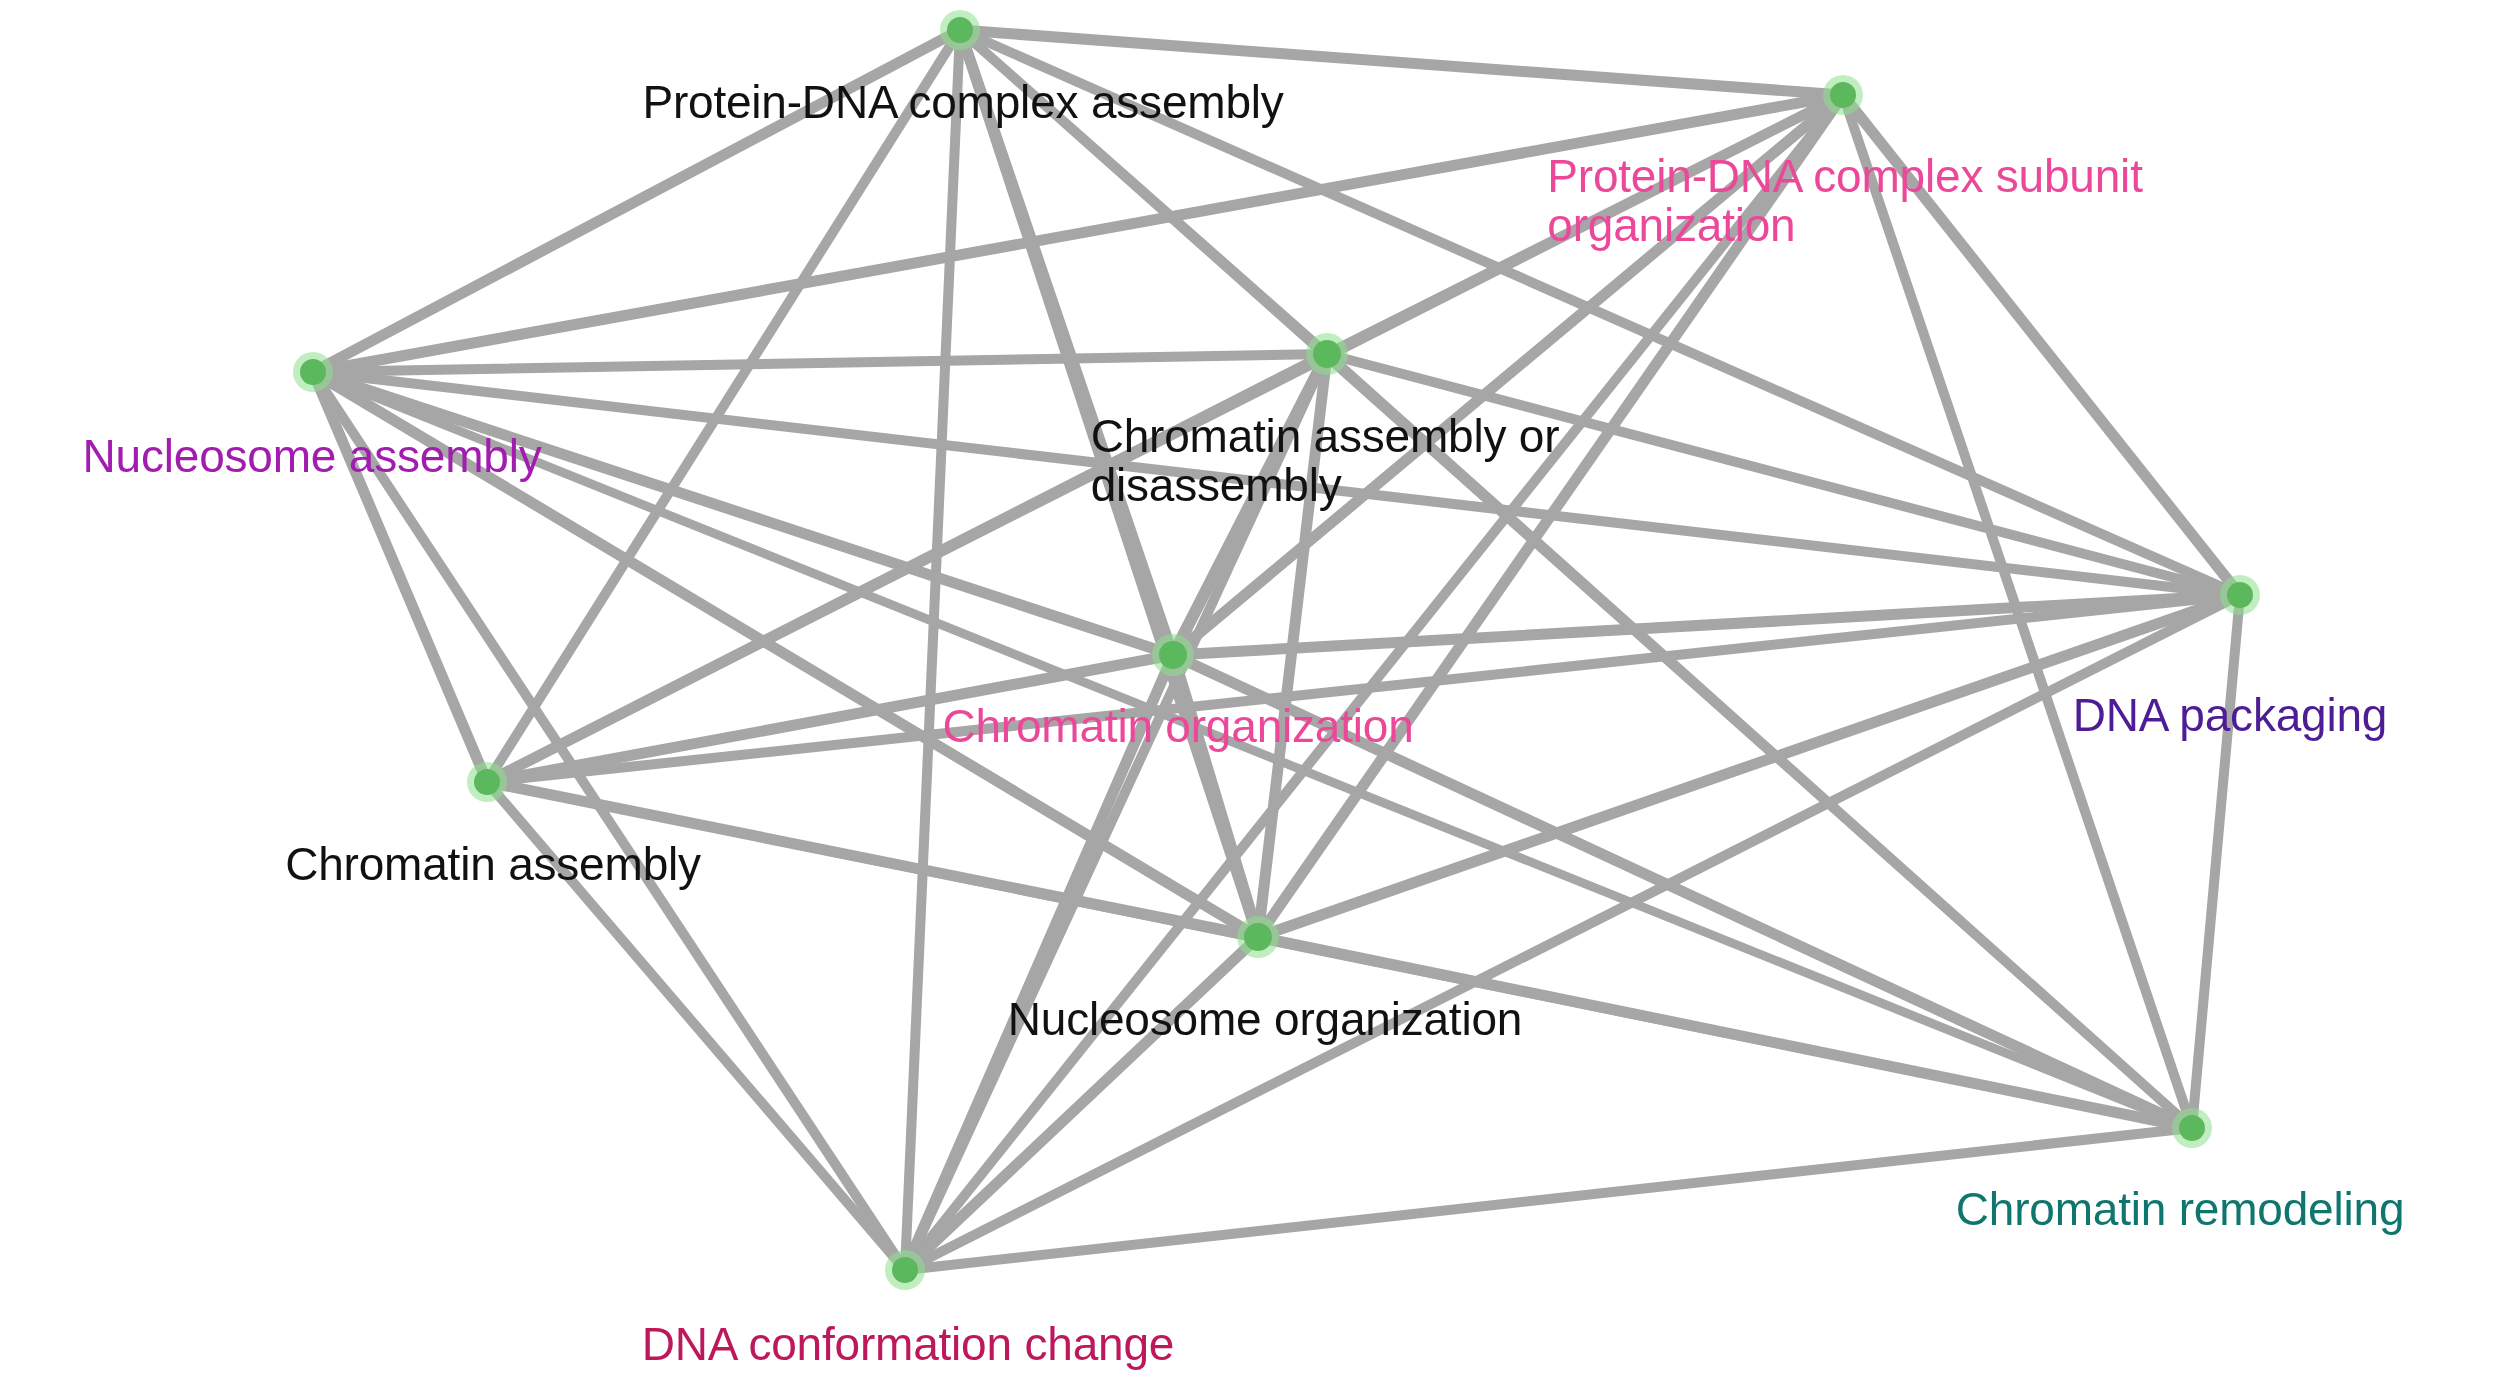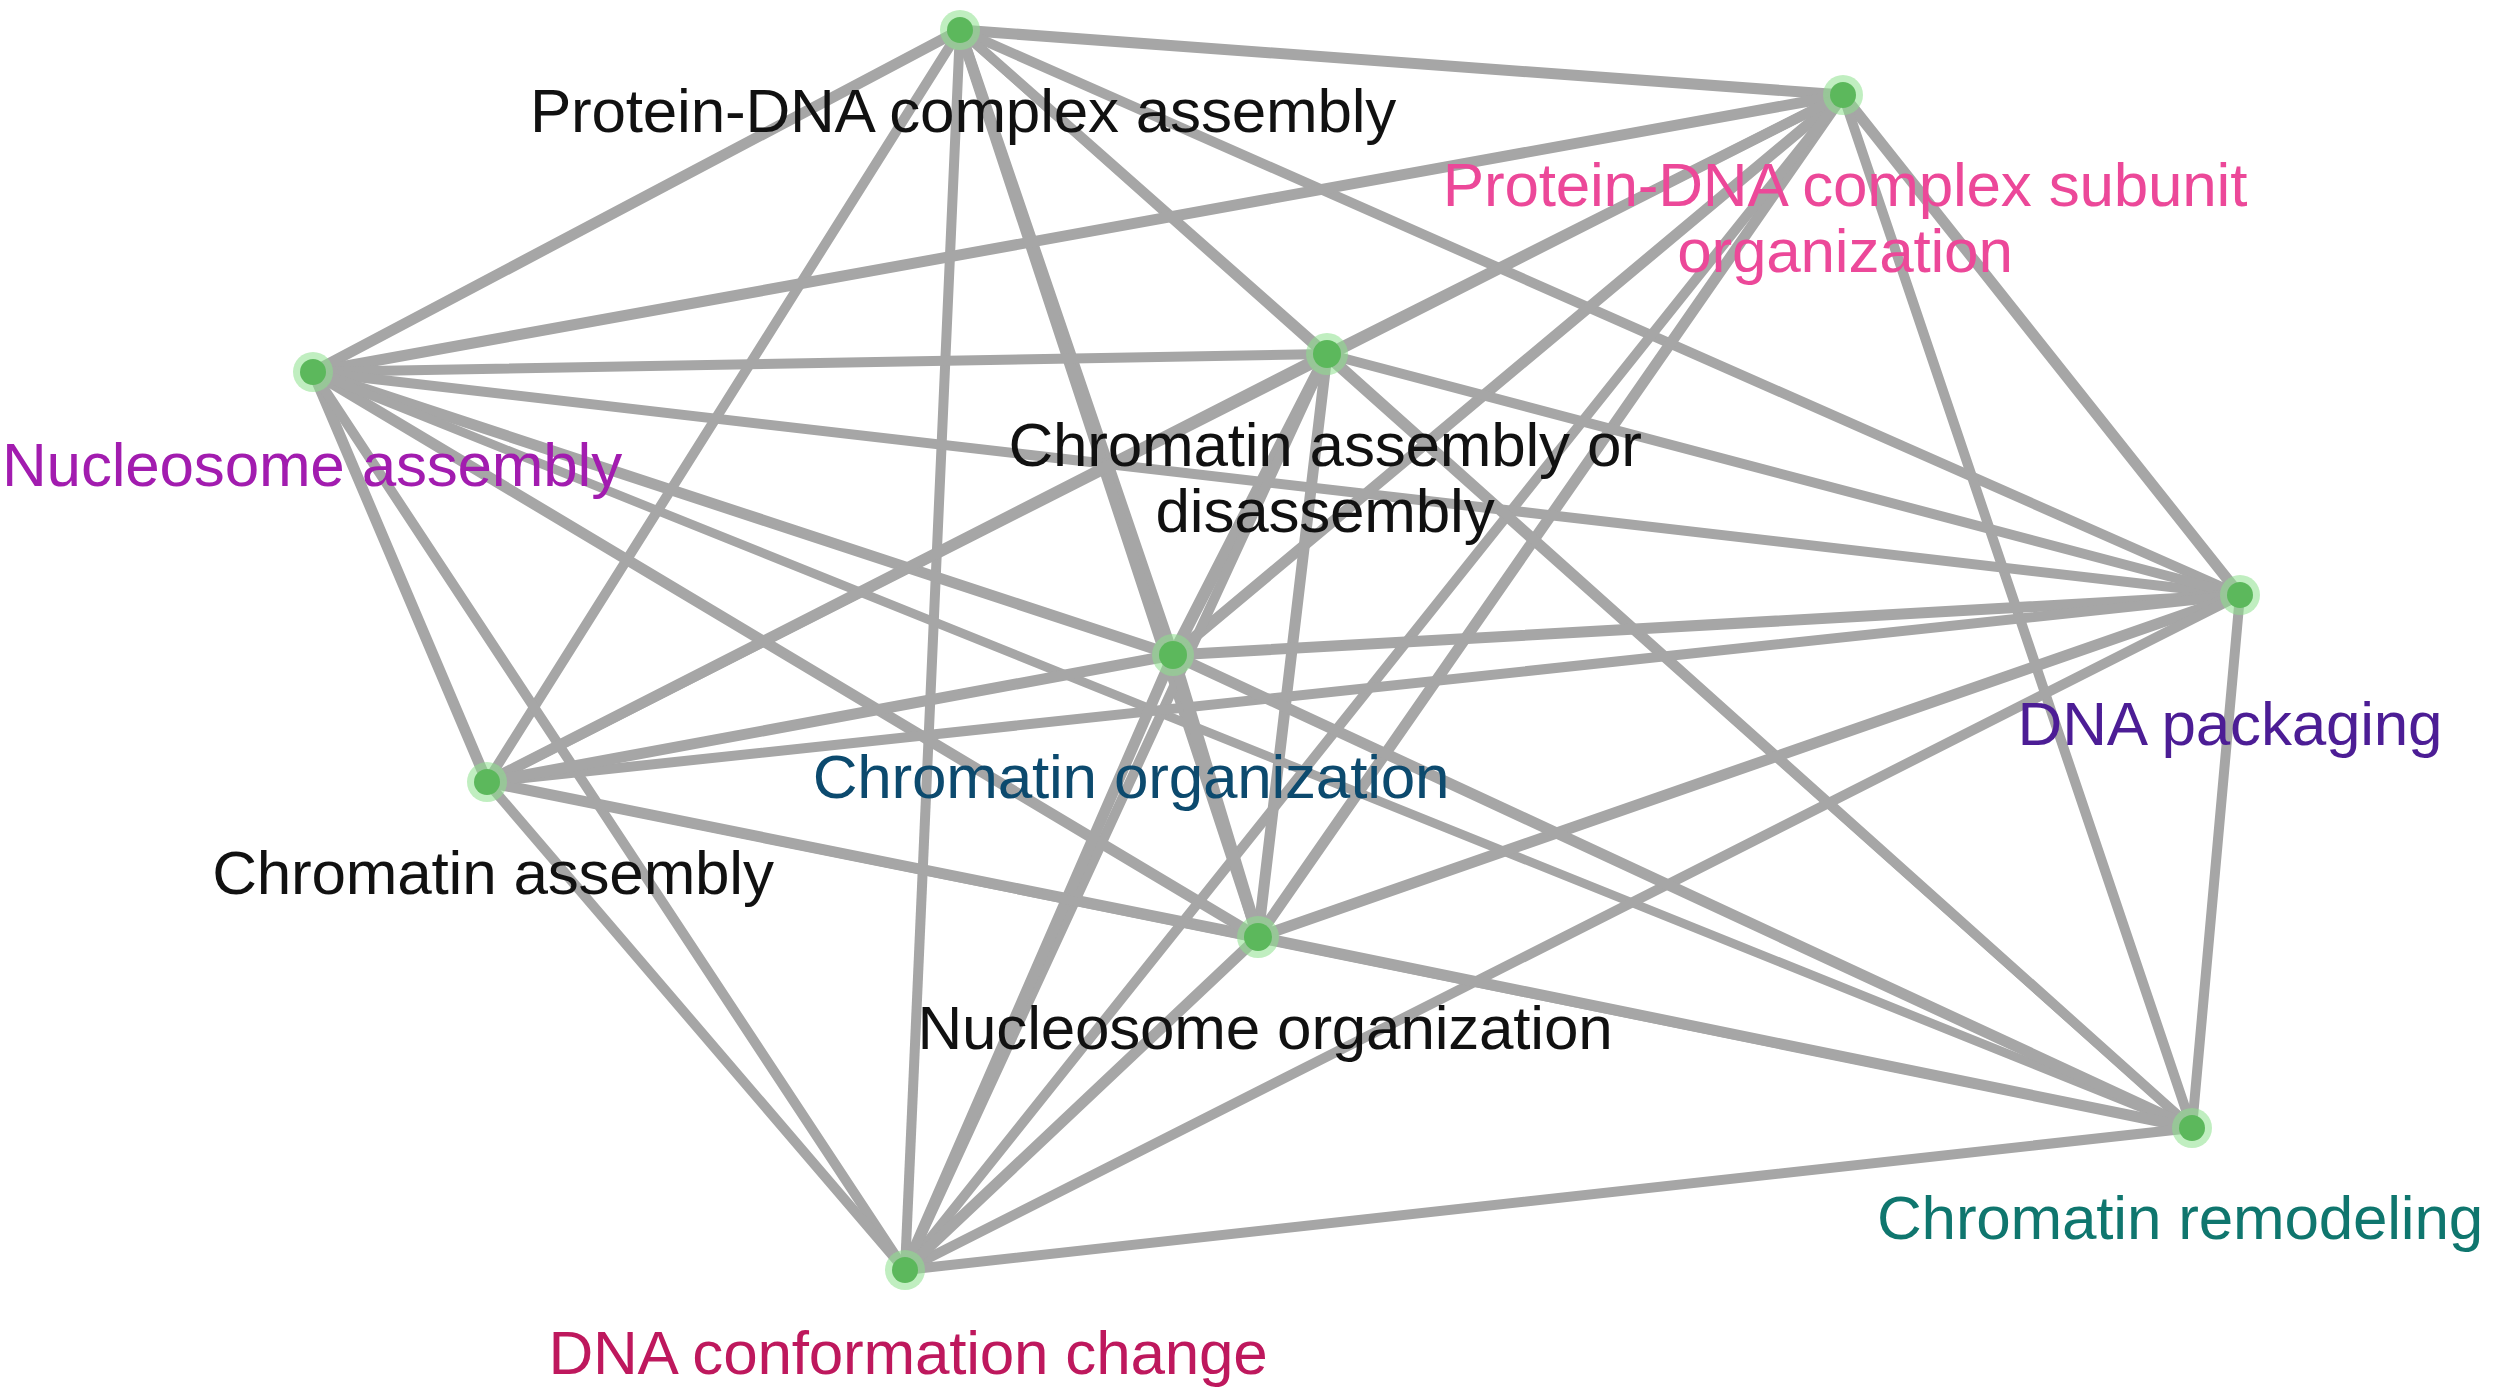--- a/index.html
+++ b/index.html
@@ -21,24 +21,23 @@
     top: 0;
     left: 0;
     width: 2500px;
     height: 1395px;
     display: block;
   }
   .node-label {
     position: absolute;
     color: #111111;
     font-family: "Liberation Sans", sans-serif;
-    font-size: 62px;
+    font-size: 46px;
     line-height: 1.06;
     white-space: pre;
-    text-align: center;
     transform: translate(-50%, 0);
     pointer-events: none;
     letter-spacing: -0.2px;
   }
 </style>
 </head>
 <body>
 
 <div id="network-canvas">
   <svg id="graph-svg" viewBox="0 0 2500 1395" preserveAspectRatio="none">
@@ -111,19 +110,19 @@
         <circle cx="905" cy="1270" r="20" fill="#8de08d" fill-opacity="0.55"></circle>
         <circle cx="905" cy="1270" r="13" fill="#5cb85c"></circle>
       </g>
   </svg>
   <div id="label-layer">
       <div class="node-label" style="left: 963px; top: 78px; color: rgb(17, 17, 17);"><div>Protein-DNA complex assembly</div></div>
       <div class="node-label" style="left: 1845px; top: 152px; color: #ec4899;"><div>Protein-DNA complex subunit</div><div>organization</div></div>
       <div class="node-label" style="left: 312px; top: 432px; color: #a21caf;"><div>Nucleosome assembly</div></div>
       <div class="node-label" style="left: 1325px; top: 412px; color: rgb(17, 17, 17);"><div>Chromatin assembly or</div><div>disassembly</div></div>
       <div class="node-label" style="left: 2230px; top: 691px; color: #4c1d95;"><div>DNA packaging</div></div>
-      <div class="node-label" style="left: 1131px; top: 702px; color: #0c4a6e; margin-top: 42px;"><div>Chromatin organization</div></div>
+      <div class="node-label" style="left: 1178px; top: 702px; color: #ec4899;"><div>Chromatin organization</div></div>
       <div class="node-label" style="left: 493px; top: 840px; color: rgb(17, 17, 17);"><div>Chromatin assembly</div></div>
       <div class="node-label" style="left: 1265px; top: 995px; color: rgb(17, 17, 17);"><div>Nucleosome organization</div></div>
       <div class="node-label" style="left: 2180px; top: 1185px; color: #0f766e;"><div>Chromatin remodeling</div></div>
       <div class="node-label" style="left: 908px; top: 1320px; color: #be185d;"><div>DNA conformation change</div></div>
     </div>
 </div>
 
 </body></html>

